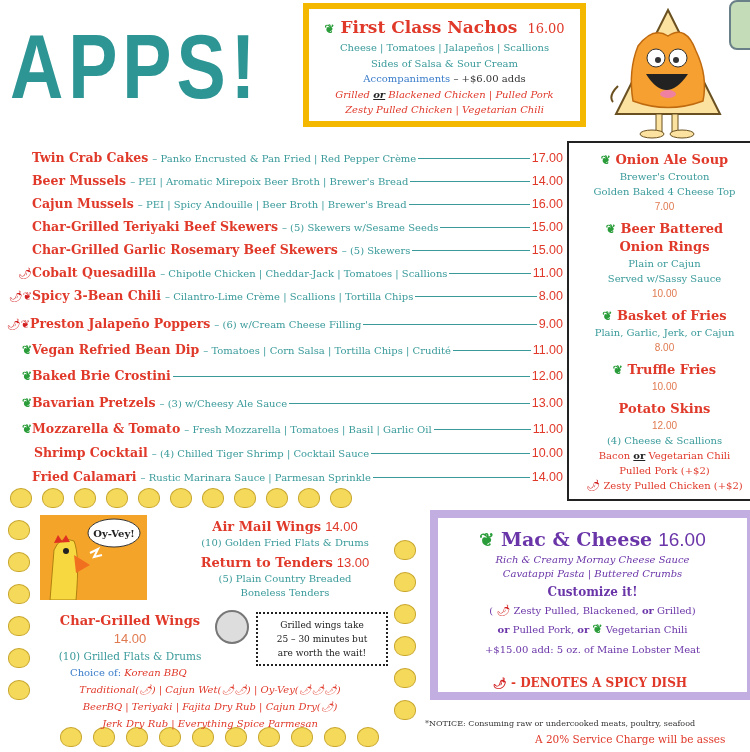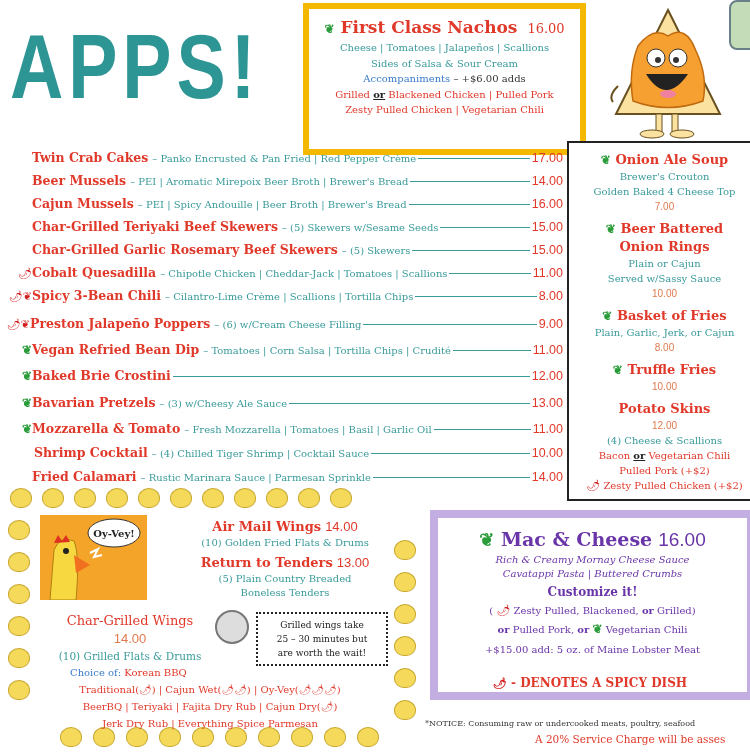--- a/index.html
+++ b/index.html
@@ -1,26 +1,26 @@
 <!DOCTYPE html>
 <html><head>
 <meta charset="utf-8">
 <style>
   * { box-sizing: border-box; margin: 0; padding: 0; }
   html, body { width: 750px; height: 752px; overflow: hidden; background: #ffffff; }
   body { position: relative; font-family: "DejaVu Serif", serif; }
   .abs { position: absolute; }
   .title { left: 10px; top: 22px; font-family: "Liberation Sans", sans-serif; font-weight: bold;
     font-size: 90px; color: #2e9595; letter-spacing: 6px; line-height: 1; transform: scaleX(0.82); transform-origin: left top; }
-  .nachos { left: 303px; top: 3px; width: 283px; height: 152px; border: 6px solid #f5b800; background: #fff;
+  .nachos { left: 303px; top: 3px; width: 283px; height: 124px; border: 6px solid #f5b800; background: #fff;
     text-align: center; padding-top: 7px; }
   .nachos .head { font-size: 17px; font-weight: bold; color: #e0392a; line-height: 22px; white-space: nowrap; }
   .nachos .head .price { font-size: 13px; font-weight: normal; margin-left: 4px; }
   .teal { color: #3a9a9a; }
-  .red { color: #e0392a; }
+  .red { color: #e0392a; font-style: italic; }
   .blue { color: #3a7cc9; }
   .small { font-size: 10px; line-height: 15.5px; white-space: nowrap; }
   .u { text-decoration: underline; font-weight: bold; color: #222; }
   .leaf { color: #2a9d3a; font-weight: bold; font-size: 12px; }
   .pepper { color: #d22020; font-size: 11px; }
   .mascot { left: 608px; top: 6px; width: 120px; height: 135px; }
   .bubble { left: 729px; top: 0px; width: 30px; height: 50px; background: #c4dcb8; border: 2px solid #6a8088; border-radius: 8px; }
   .menu { left: 0; top: 150px; width: 563px; }
   .row { position: absolute; left: 0; height: 22px; display: flex; align-items: baseline; white-space: nowrap; width: 563px; }
   .row .icons { display: inline-block; text-align: right; }
@@ -34,21 +34,21 @@
   .sides .p { color: #e07a50; font-size: 10px; line-height: 15px; font-family: "Liberation Sans", sans-serif; }
   .sides .r { color: #e0392a; font-size: 10px; line-height: 15px; white-space: nowrap; }
   .chicks-top { left: 0; top: 488px; width: 430px; height: 24px; display: flex; gap: 10px; padding-left: 10px; }
   .chick { width: 22px; height: 20px; border-radius: 50% 50% 45% 45%; background: #f5d95a; border: 1px solid #c9a830; display: inline-block; }
   .rooster { left: 40px; top: 515px; width: 107px; height: 85px; background: #f5a42a; }
   .wings { left: 140px; top: 518px; width: 290px; text-align: center; }
   .wings .h { font-weight: bold; color: #e0392a; font-size: 13px; line-height: 18px; white-space: nowrap; }
   .wings .h .price { font-weight: normal; font-family: "Liberation Sans", sans-serif; margin-left: 4px; }
   .wings .t { color: #3a9a9a; font-size: 10px; line-height: 14px; white-space: nowrap; }
   .cgw { left: 30px; top: 611px; width: 360px; text-align: center; }
-  .cgw .h { color: #e0392a; font-weight: normal; font-size: 13px; line-height: 19px; width: 200px; }
+  .cgw .h { color: #e0392a; font-weight: bold; font-size: 13px; line-height: 19px; width: 200px; }
   .cgw .p { color: #e07a50; font-size: 13px; line-height: 18px; font-family: "Liberation Sans", sans-serif; width: 200px; }
   .cgw .t { color: #3a9a9a; font-size: 10.5px; line-height: 16px; width: 200px; }
   .cgw .l { font-size: 10px; line-height: 17px; white-space: nowrap; }
   .notebox { left: 256px; top: 612px; width: 132px; height: 54px; border: 2px dotted #222; text-align: center; font-size: 9px; line-height: 14px; padding-top: 4px; color: #222; }
   .watch { left: 215px; top: 610px; width: 34px; height: 34px; border-radius: 50%; background: #ddd; border: 2px solid #777; }
   .mac { left: 430px; top: 510px; width: 325px; height: 190px; border: 8px solid #c2aee0; background: #fff; text-align: center; padding-top: 8px; }
   .mac .h { color: #6a35a8; font-weight: bold; font-size: 19px; line-height: 26px; white-space: nowrap; }
   .mac .h .price { font-weight: normal; font-family: "Liberation Sans", sans-serif; margin-left: 6px; }
   .mac .t { color: #6a35a8; font-size: 10px; line-height: 14px; white-space: nowrap; font-style: italic; }
   .mac .c { color: #6a35a8; font-weight: bold; font-size: 12px; line-height: 18px; margin-top: 2px; }

